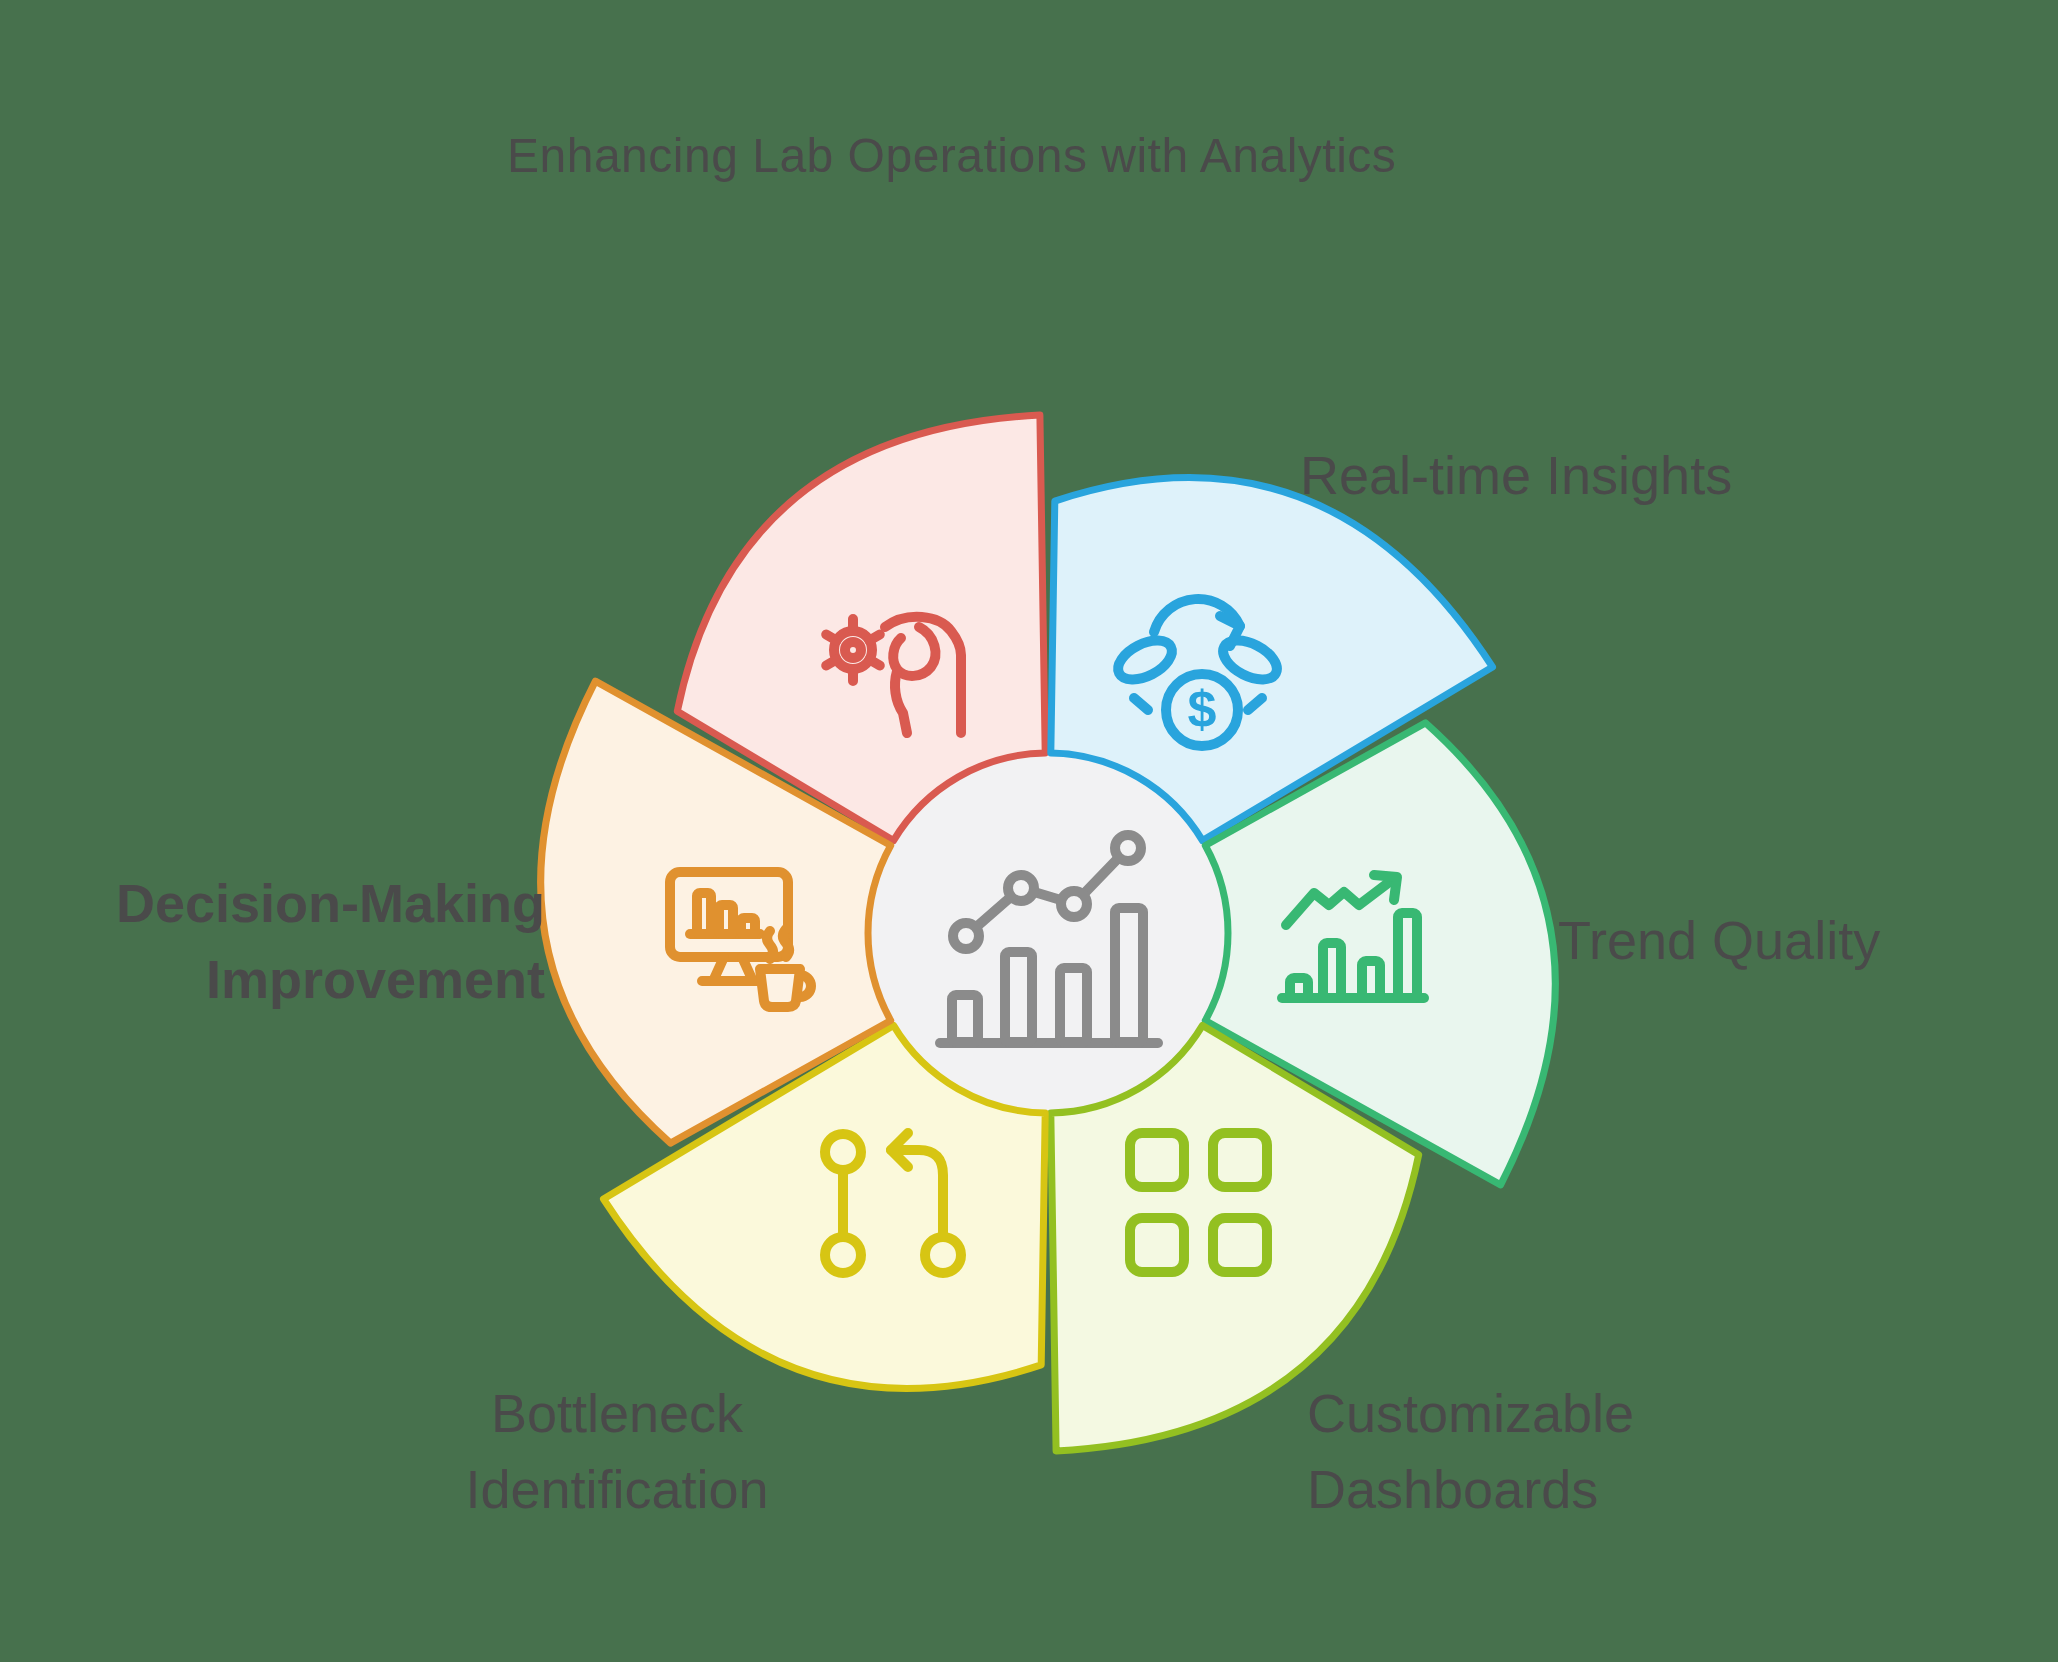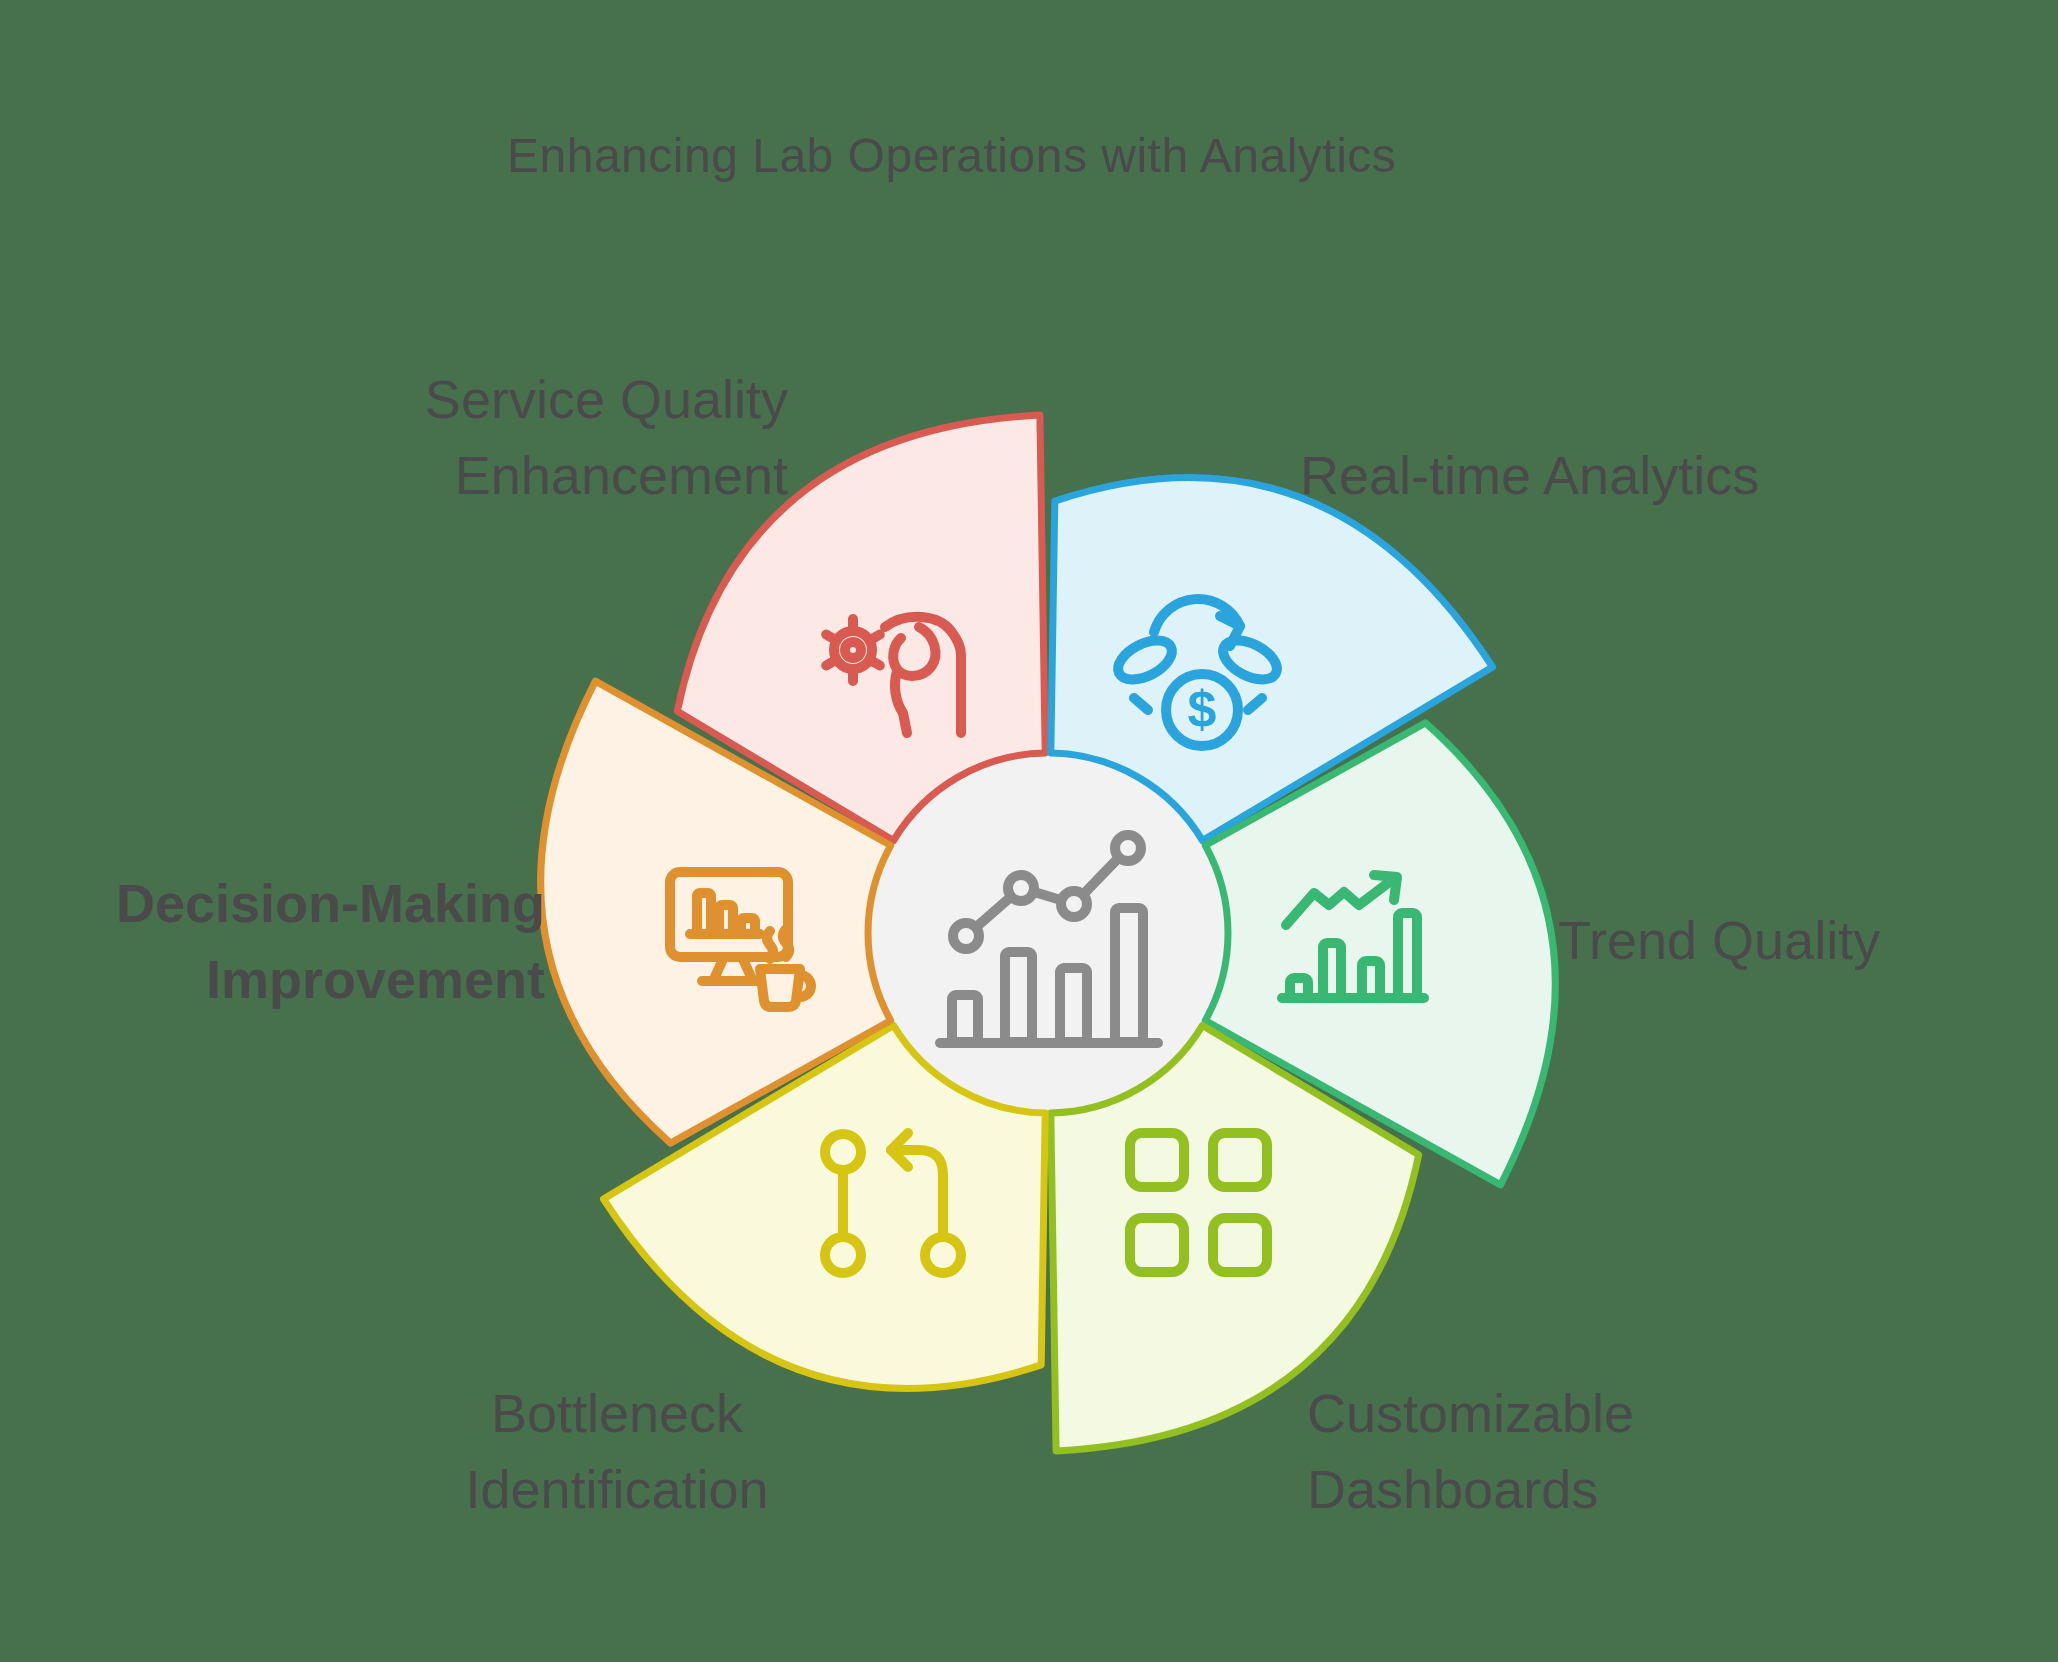--- a/index.html
+++ b/index.html
@@ -114,23 +114,21 @@
       <path d="M 966,936 L 1021,888 L 1074,904 L 1128,848"></path>
       <circle cx="966" cy="936" r="13" fill="#f2f2f3"></circle>
       <circle cx="1021" cy="888" r="13" fill="#f2f2f3"></circle>
       <circle cx="1074" cy="904" r="13" fill="#f2f2f3"></circle>
       <circle cx="1128" cy="848" r="13" fill="#f2f2f3"></circle>
     </g>
   </svg>
 
   <div class="title">Enhancing Lab Operations with Analytics</div>
 
-  <div class="lbl lbl-service">Service Quality
-Enhancement</div>
-  <div class="lbl lbl-realtime">Real-time Analytics</div>
+  <div class="lbl lbl-realtime">Real-time Insights</div>
   <div class="lbl lbl-trend">Trend Quality</div>
   <div class="lbl lbl-custom">Customizable
 Dashboards</div>
   <div class="lbl lbl-bottleneck">Bottleneck
 Identification</div>
   <div class="lbl lbl-decision">Decision-Making
 Improvement</div>
 </div>
 
 </body></html>

